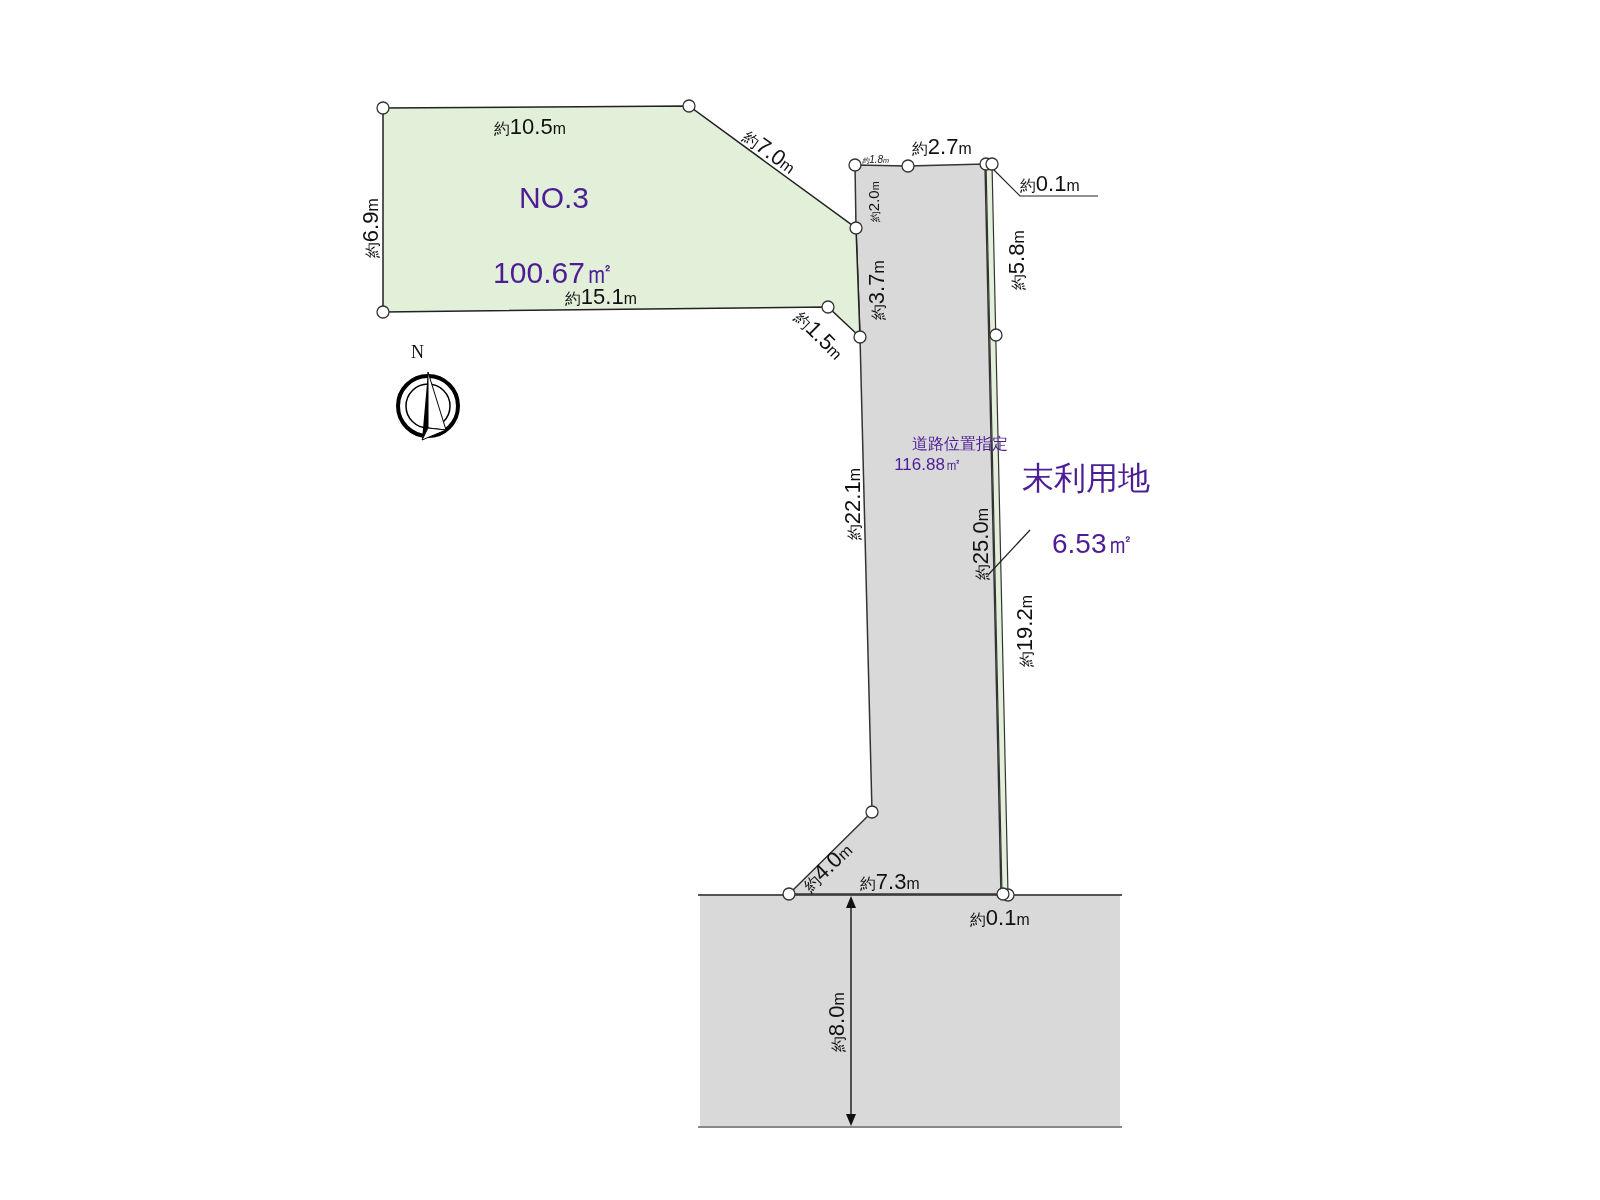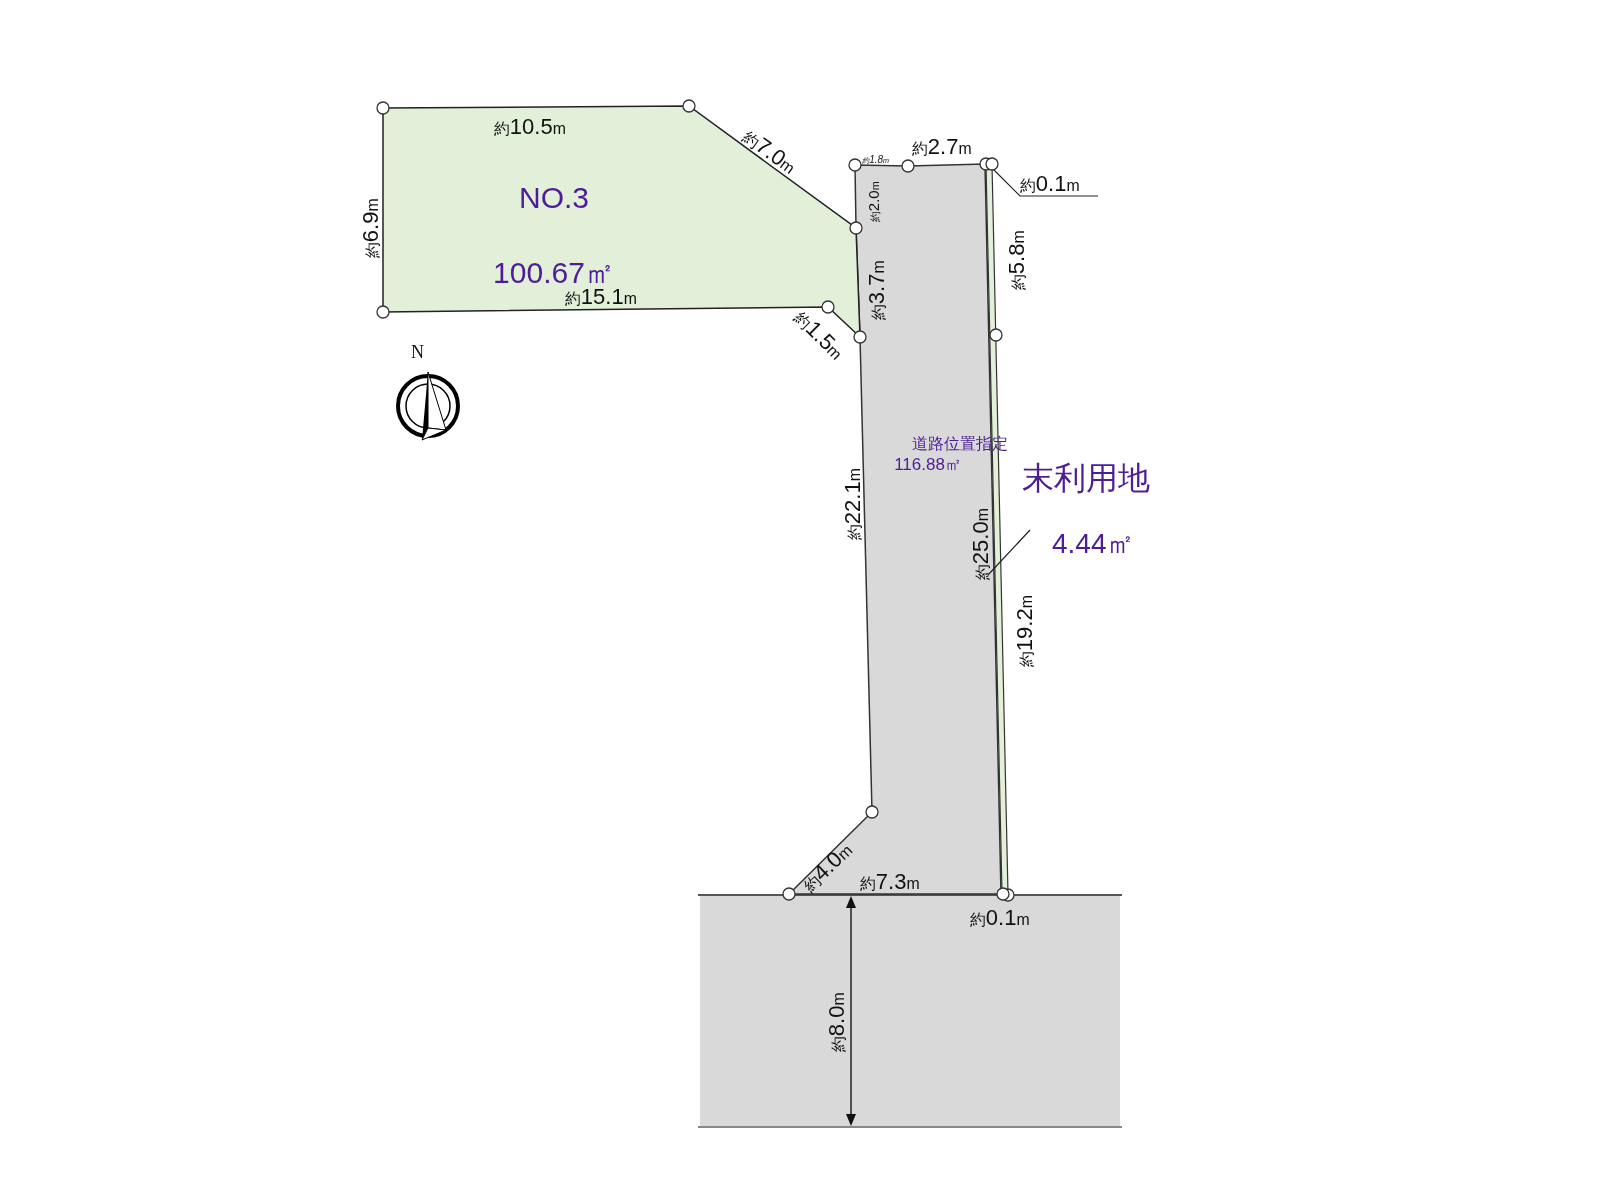--- a/index.html
+++ b/index.html
@@ -66,21 +66,21 @@
   </g>
 </svg>
 
 <div class="title-lbl" style="left:494px; top:179px; font-size:30px; width:120px;">NO.3</div>
 <div class="title-lbl" style="left:484px; top:226px; font-size:30px; width:140px;margin-top:28px;">100.67㎡</div>
 
 <div class="title-lbl" style="left:898px; top:428px; font-size:16px; width:124px;margin-top:6px;">道路位置指定</div>
 <div class="title-lbl" style="left:878px; top:454px; font-size:17px; width:100px;">116.88㎡</div>
 
 <div class="title-lbl" style="left:1022px; top:458px; font-size:32px;">末利用地</div>
-<div class="title-lbl" style="left:1052px; top:526px; font-size:28px;">4.44㎡</div>
+<div class="title-lbl" style="left:1052px; top:526px; font-size:28px;">6.53㎡</div>
 
 <div class="lbl" style="left:411px; top:343px; font-size:18px; font-family:'Liberation Serif', serif;">N</div>
 
 <div class="lbl mid" style="left:494px; top:116px;">
   <span class="pre">約</span><span>10.5</span><span class="unit">m</span>
 </div>
 <div class="lbl mid" style="left:752px; top:125px; transform: rotate(36deg);">
   <span class="pre">約</span><span>7.0</span><span class="unit">m</span>
 </div>
 <div class="lbl mid" style="left:360px; top:258px; transform: rotate(-90deg);">

